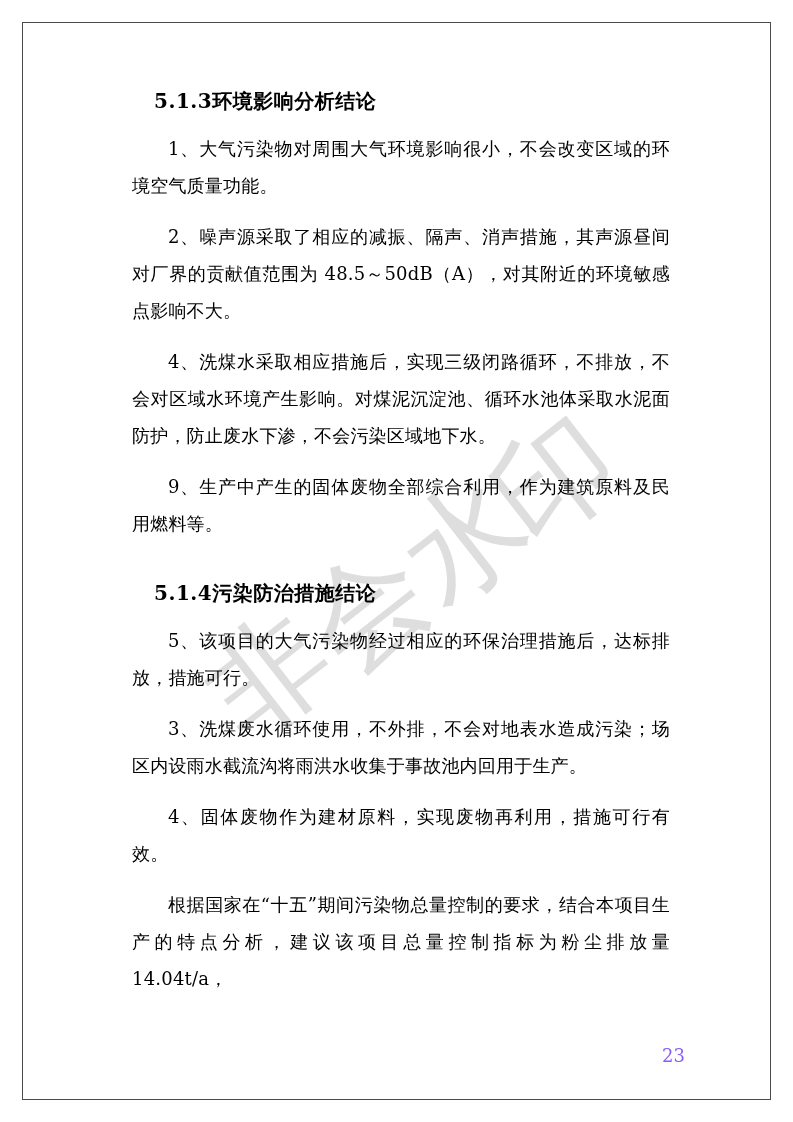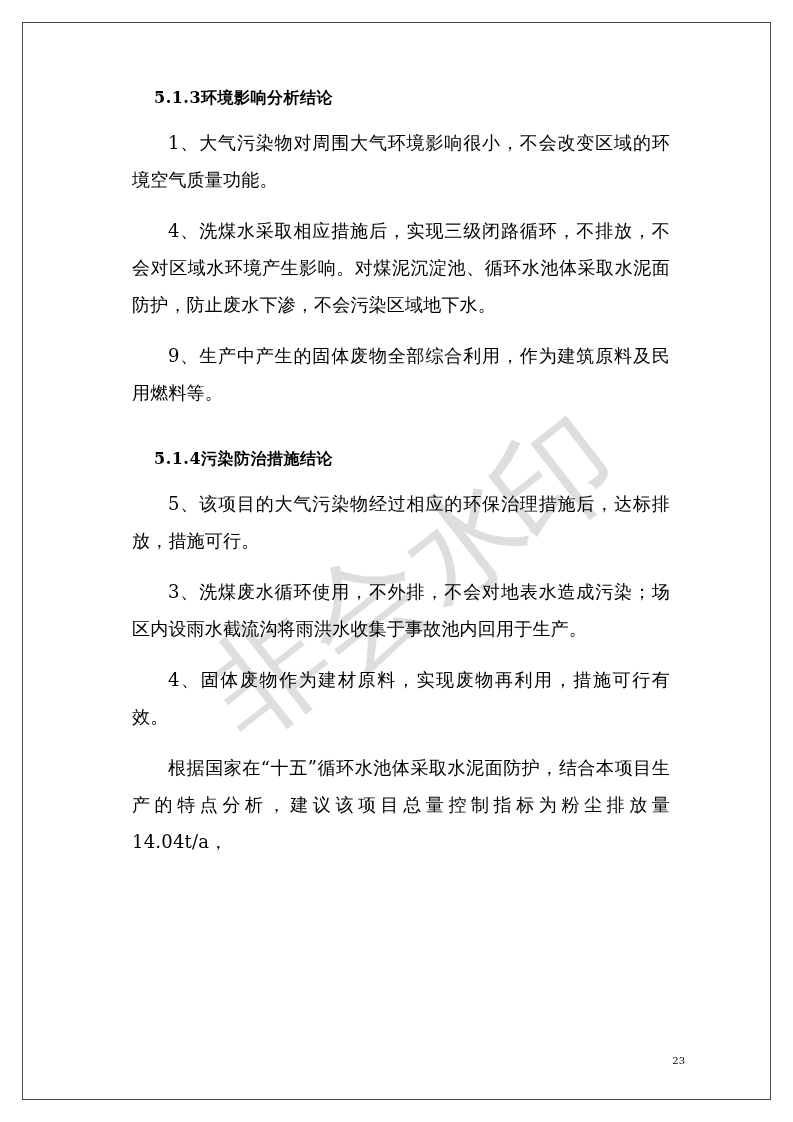--- a/index.html
+++ b/index.html
@@ -29,21 +29,21 @@
   }
   .content {
     position: absolute;
     left: 118px;
     top: 86px;
     width: 566px;
   }
   .heading {
     font-family: "DejaVu Serif", "Liberation Serif", serif;
     font-weight: bold;
-    font-size: 16px;
+    font-size: 20px;
     line-height: 1.5;
     margin: 0 0 6px 0;
     text-indent: 36px;
     letter-spacing: 0.5px;
   }
   .heading.second {
     margin-top: 36px;
   }
   .para {
     font-size: 18px;
@@ -72,50 +72,51 @@
     font-weight: 500;
   }
   .wm1 { left: 14px;  top: 196px; transform: rotate(-38deg); }
   .wm2 { left: 112px; top: 130px; transform: rotate(-38deg); }
   .wm3 { left: 210px; top: 62px;  transform: rotate(-38deg); }
   .wm4 { left: 300px; top: 0px;   transform: rotate(-38deg); }
   .page-number {
     position: absolute;
     right: 108px;
     bottom: 56px;
-    font-size: 10px;
+    font-size: 18px;
     font-family: "DejaVu Serif", "Liberation Serif", serif;
-    color: #000000;
+    color: #8b5cf6;
   }
 </style>
 </head>
 <body>
 
 <div class="page">
 
   <div class="border-frame"></div>
 
   <div class="watermark">
     <span class="wm1">非</span>
     <span class="wm2">会</span>
     <span class="wm3">水</span>
     <span class="wm4">印</span>
   </div>
 
   <div class="content">
 
     <h2 class="heading">5.1.3环境影响分析结论</h2>
     <p class="para">1、大气污染物对周围大气环境影响很小，不会改变区域的环境空气质量功能。</p>
+    <p class="para">2、噪声源采取了相应的减振、隔声、消声措施，其声源昼间对厂界的贡献值范围为 48.5～50dB（A），对其附近的环境敏感点影响不大。</p>
     <p class="para">4、洗煤水采取相应措施后，实现三级闭路循环，不排放，不会对区域水环境产生影响。对煤泥沉淀池、循环水池体采取水泥面防护，防止废水下渗，不会污染区域地下水。</p>
     <p class="para">9、生产中产生的固体废物全部综合利用，作为建筑原料及民用燃料等。</p>
 
     <h2 class="heading second">5.1.4污染防治措施结论</h2>
     <p class="para">5、该项目的大气污染物经过相应的环保治理措施后，达标排放，措施可行。</p>
     <p class="para">3、洗煤废水循环使用，不外排，不会对地表水造成污染；场区内设雨水截流沟将雨洪水收集于事故池内回用于生产。</p>
     <p class="para">4、固体废物作为建材原料，实现废物再利用，措施可行有效。</p>
 
-    <p class="para">根据国家在“十五”循环水池体采取水泥面防护，结合本项目生产的特点分析，建议该项目总量控制指标为粉尘排放量 14.04t/a，</p>
+    <p class="para">根据国家在“十五”期间污染物总量控制的要求，结合本项目生产的特点分析，建议该项目总量控制指标为粉尘排放量 14.04t/a，</p>
 
   </div>
 
   <div class="page-number">23</div>
 
 </div>
 
 </body></html>

